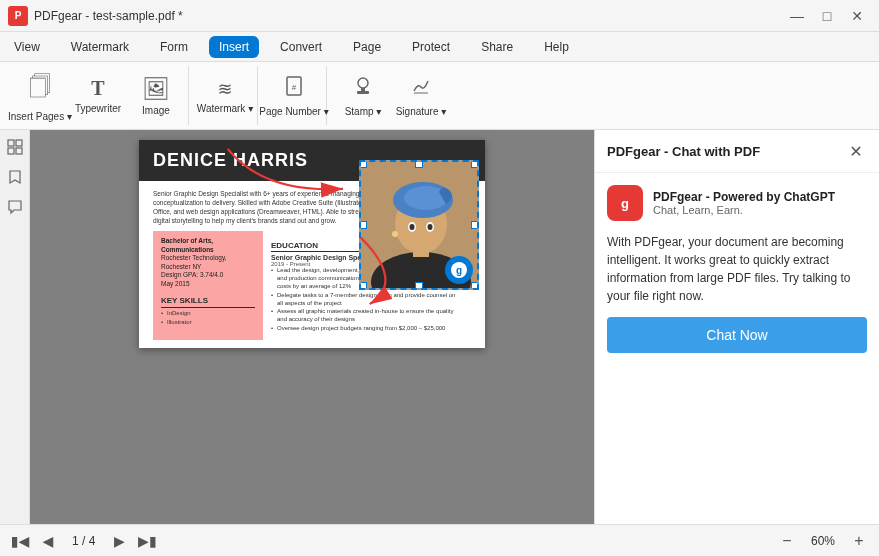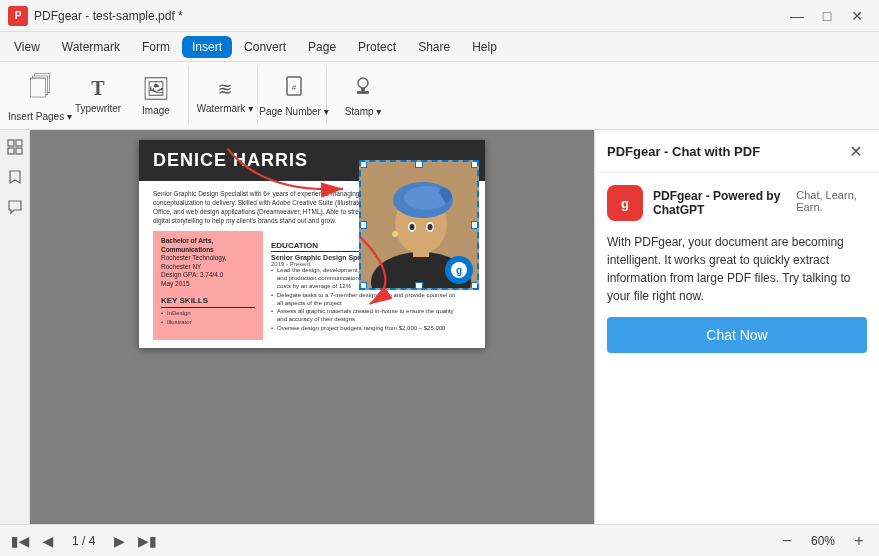--- a/index.html
+++ b/index.html
@@ -23,21 +23,21 @@
     .title-bar-btn { width: 28px; height: 24px; border: none; background: transparent; cursor: pointer; display: flex; align-items: center; justify-content: center; font-size: 14px; color: #555; border-radius: 3px; }
 
     
     .menu-bar {
       height: 30px;
       background: #f5f5f5;
       display: flex;
       align-items: center;
       padding: 0 4px;
       border-bottom: 1px solid #ddd;
-      gap: 2px;
+      gap: 11px;
     }
     .menu-item {
       padding: 4px 10px;
       font-size: 12px;
       color: #333;
       cursor: pointer;
       border-radius: 3px;
     }
     .menu-item.active { background: #0078d4; color: white; border-radius: 6px; }
 
@@ -220,21 +220,21 @@
       padding: 10px 12px;
       border-bottom: 1px solid #eee;
     }
     .panel-title { font-size: 13px; font-weight: 600; color: #222; }
     .panel-close { width: 22px; height: 22px; border: none; background: transparent; cursor: pointer; display: flex; align-items: center; justify-content: center; color: #555; font-size: 16px; border-radius: 3px; }
 
     .panel-body { padding: 12px; flex: 1; display: flex; flex-direction: column; gap: 12px; }
 
     .ai-brand-row { display: flex; align-items: center; gap: 10px; }
     .ai-logo { width: 36px; height: 36px; background: #e53935; border-radius: 8px; display: flex; align-items: center; justify-content: center; color: white; font-size: 18px; flex-shrink: 0; }
-    .ai-brand-text { display: flex; flex-direction: row; }
+    .ai-brand-text { display: flex; flex-direction: column; }
     .ai-brand-name { font-size: 12px; font-weight: 600; color: #222; }
     .ai-brand-sub { font-size: 11px; color: #666; }
 
     .ai-description { font-size: 12px; color: #333; line-height: 1.5; }
 
     .chat-now-btn {
       background: #3a9fe8;
       color: white;
       border: none;
       border-radius: 4px;
@@ -332,20 +332,29 @@
   <div class="toolbar-group">
     <button class="toolbar-btn has-arrow">
       <span class="tb-icon">
         <svg width="22" height="22" viewBox="0 0 22 22">
             <circle cx="11" cy="8" r="5" fill="none" stroke="#666" stroke-width="1.5"></circle>
             <rect x="5" y="16" width="12" height="3" rx="1" fill="#666"></rect>
             <rect x="9" y="13" width="4" height="3" fill="#666"></rect>
           </svg>
       </span>
       <span class="tb-label">Stamp</span>
+    </button>
+    <button class="toolbar-btn has-arrow">
+      <span class="tb-icon">
+        <svg width="22" height="22" viewBox="0 0 22 22">
+            <path d="M4 16 Q8 8 11 12 Q14 16 18 6" fill="none" stroke="#666" stroke-width="1.5"></path>
+            <line x1="4" y1="18" x2="18" y2="18" stroke="#666" stroke-width="1"></line>
+          </svg>
+      </span>
+      <span class="tb-label">Signature</span>
     </button>
   </div>
 </div>
 
 <div class="main-area">
 
   <div class="left-sidebar">
     <button class="sidebar-icon-btn">
       <svg width="16" height="16" viewBox="0 0 16 16">
           <rect x="1" y="1" width="6" height="6" fill="none" stroke="#666" stroke-width="1.2"></rect>

